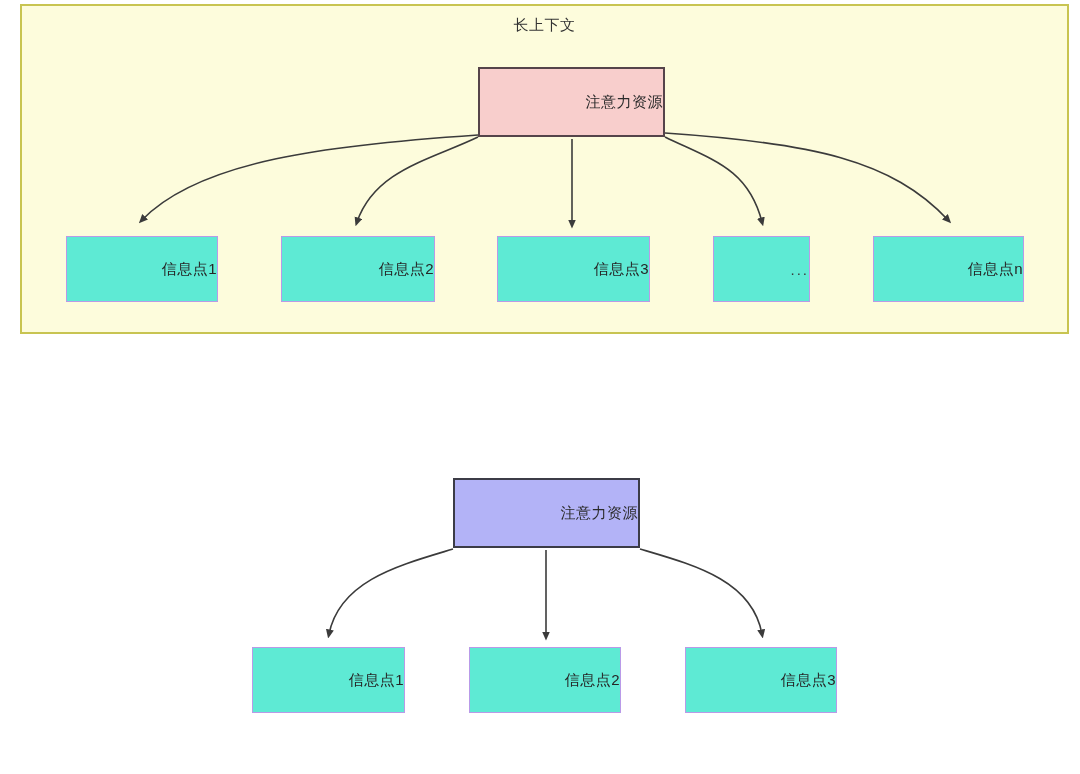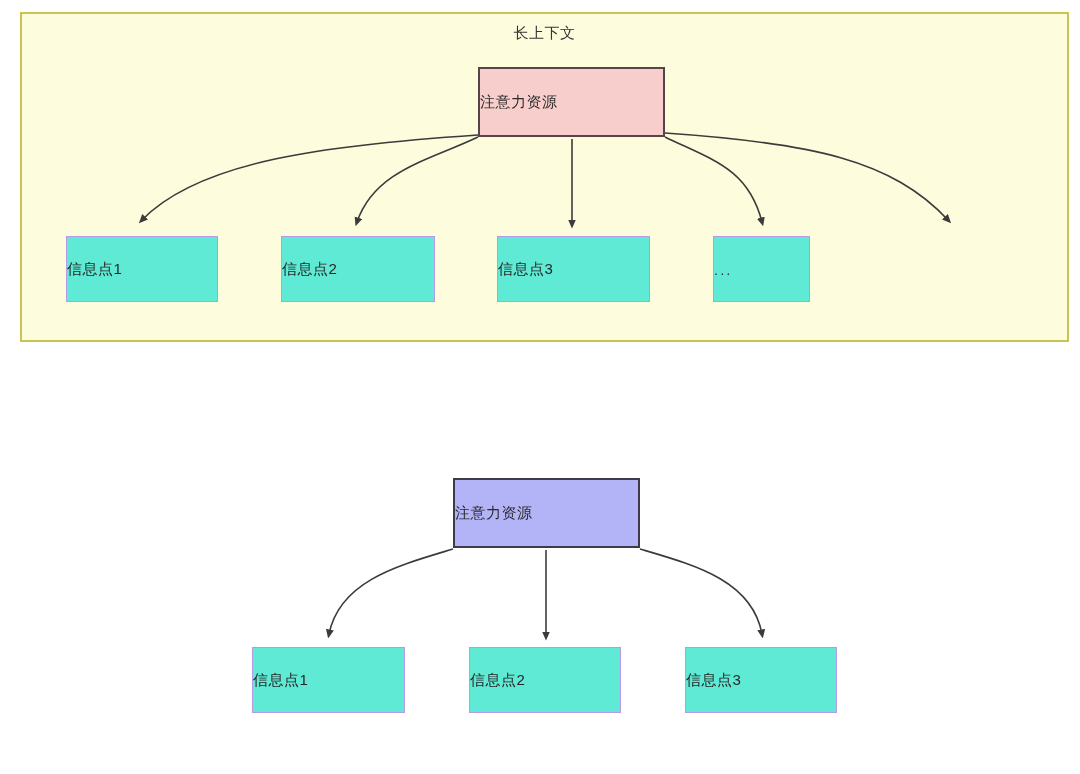--- a/index.html
+++ b/index.html
@@ -21,21 +21,21 @@
     height: 774px;
   }
   .panel {
     position: absolute;
     background: #fdfcdc;
     border: 2px solid #c8c451;
     box-sizing: border-box;
   }
   .panel-long {
     left: 20px;
-    top: 12px;
+    top: 4px;
     width: 1049px;
     height: 330px;
   }
   .panel-short {
     left: 209px;
     top: 428px;
     width: 675px;
     height: 335px;
   }
   .panel-title {
@@ -46,24 +46,25 @@
     left: 0;
     font-size: 15px;
     color: #333333;
     letter-spacing: 0.5px;
   }
   .node {
     position: absolute;
     box-sizing: border-box;
     display: flex;
     align-items: center;
-    justify-content: flex-start;
+    justify-content: flex-end;
     font-size: 15px;
     color: #2b2b2b;
     letter-spacing: 0.5px;
+    padding-left: 40px;
   }
   .node-attention-long {
     background: #f8cecc;
     border: 2px solid #55444a;
   }
   .node-attention-short {
     background: #b3b3f7;
     border: 2px solid #3c3c47;
   }
   .node-info {
@@ -136,20 +137,23 @@
   </div>
 
   <div class="node node-info" style="left:497px; top:236px; width:153px; height:66px;">
     <span>信息点3</span>
   </div>
 
   <div class="node node-info" style="left:713px; top:236px; width:97px; height:66px;">
     <span class="dots">...</span>
   </div>
 
+  <div class="node node-info" style="left:873px; top:236px; width:151px; height:66px;">
+    <span>信息点n</span>
+  </div>
 
 
   <div class="node node-attention-short" style="left:453px; top:478px; width:187px; height:70px;">
     <span>注意力资源</span>
   </div>
 
   <div class="node node-info" style="left:252px; top:647px; width:153px; height:66px;">
     <span>信息点1</span>
   </div>
 

